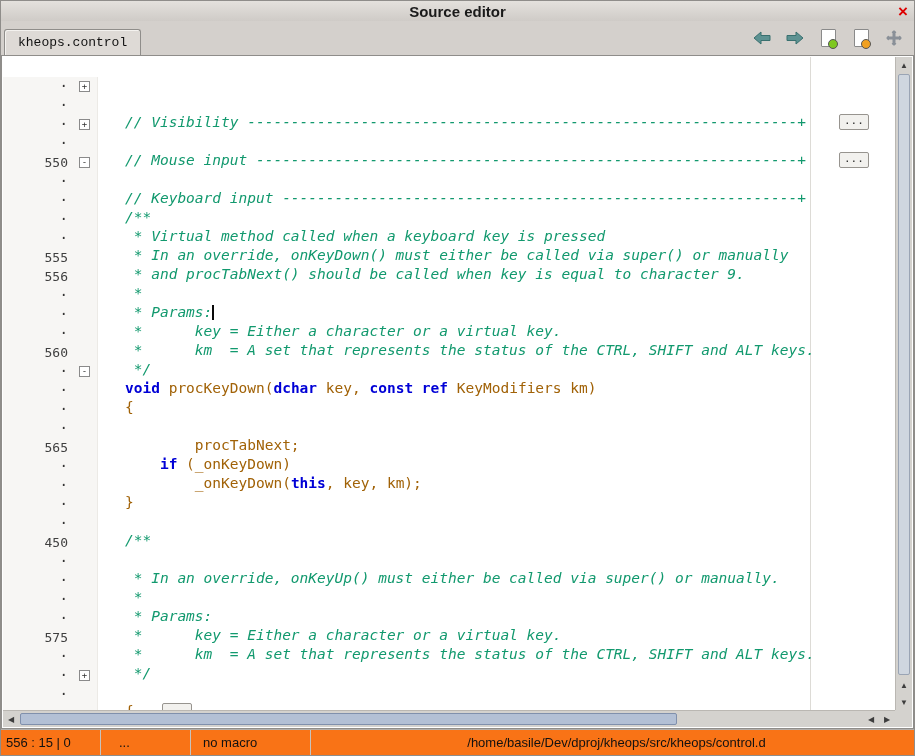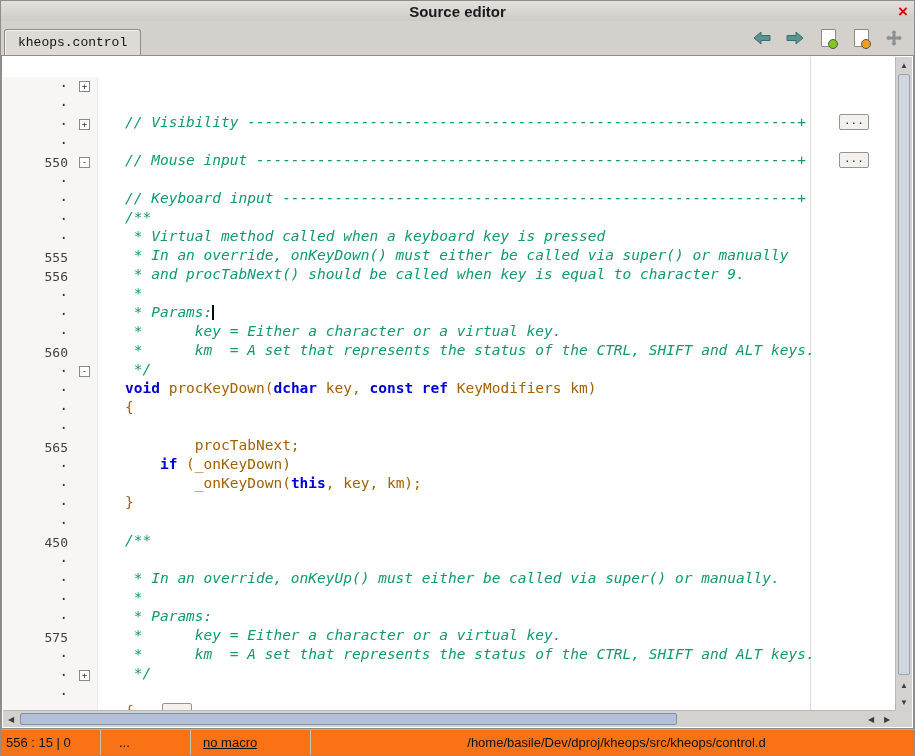--- a/index.html
+++ b/index.html
@@ -48,21 +48,21 @@
   .sb-btn{position:absolute;width:16px;height:16px;display:flex;align-items:center;justify-content:center;color:#3d3d3d;font-size:8px;background:#d4d2ce;}
   .vthumb{position:absolute;left:2px;right:2px;top:17px;bottom:35px;background:#cfd6df;border:1px solid #9aa4b4;border-radius:2px;}
   .hthumb{position:absolute;top:2px;bottom:2px;left:17px;width:655px;background:#b3c0d5;border:1px solid #8090ac;border-radius:2px;}
   .corner{position:absolute;right:1px;bottom:1px;width:17px;height:17px;background:#d4d2ce;}
 
   
   .statusbar{position:absolute;left:0;right:0;bottom:0;height:26px;background:#f97316;border-top:1px solid #b2aeaa;display:flex;align-items:center;font-size:13px;color:#111;box-sizing:border-box;}
   .sb-panel{height:100%;display:flex;align-items:center;box-sizing:border-box;border-right:1px solid #c6c2be;}
   .sb-1{width:100px;padding-left:5px;}
   .sb-2{width:90px;padding-left:18px;}
-  .sb-3{width:120px;padding-left:12px;text-decoration:underline;}
+  .sb-3{width:120px;padding-left:12px;}
   .sb-4{flex:1;padding-left:8px;border-right:none;justify-content:center;}
 </style>
 </head>
 <body>
 
 <div class="window">
 
   <div class="titlebar">
     <span class="title">Source editor</span>
     <span class="close-btn">×</span>

